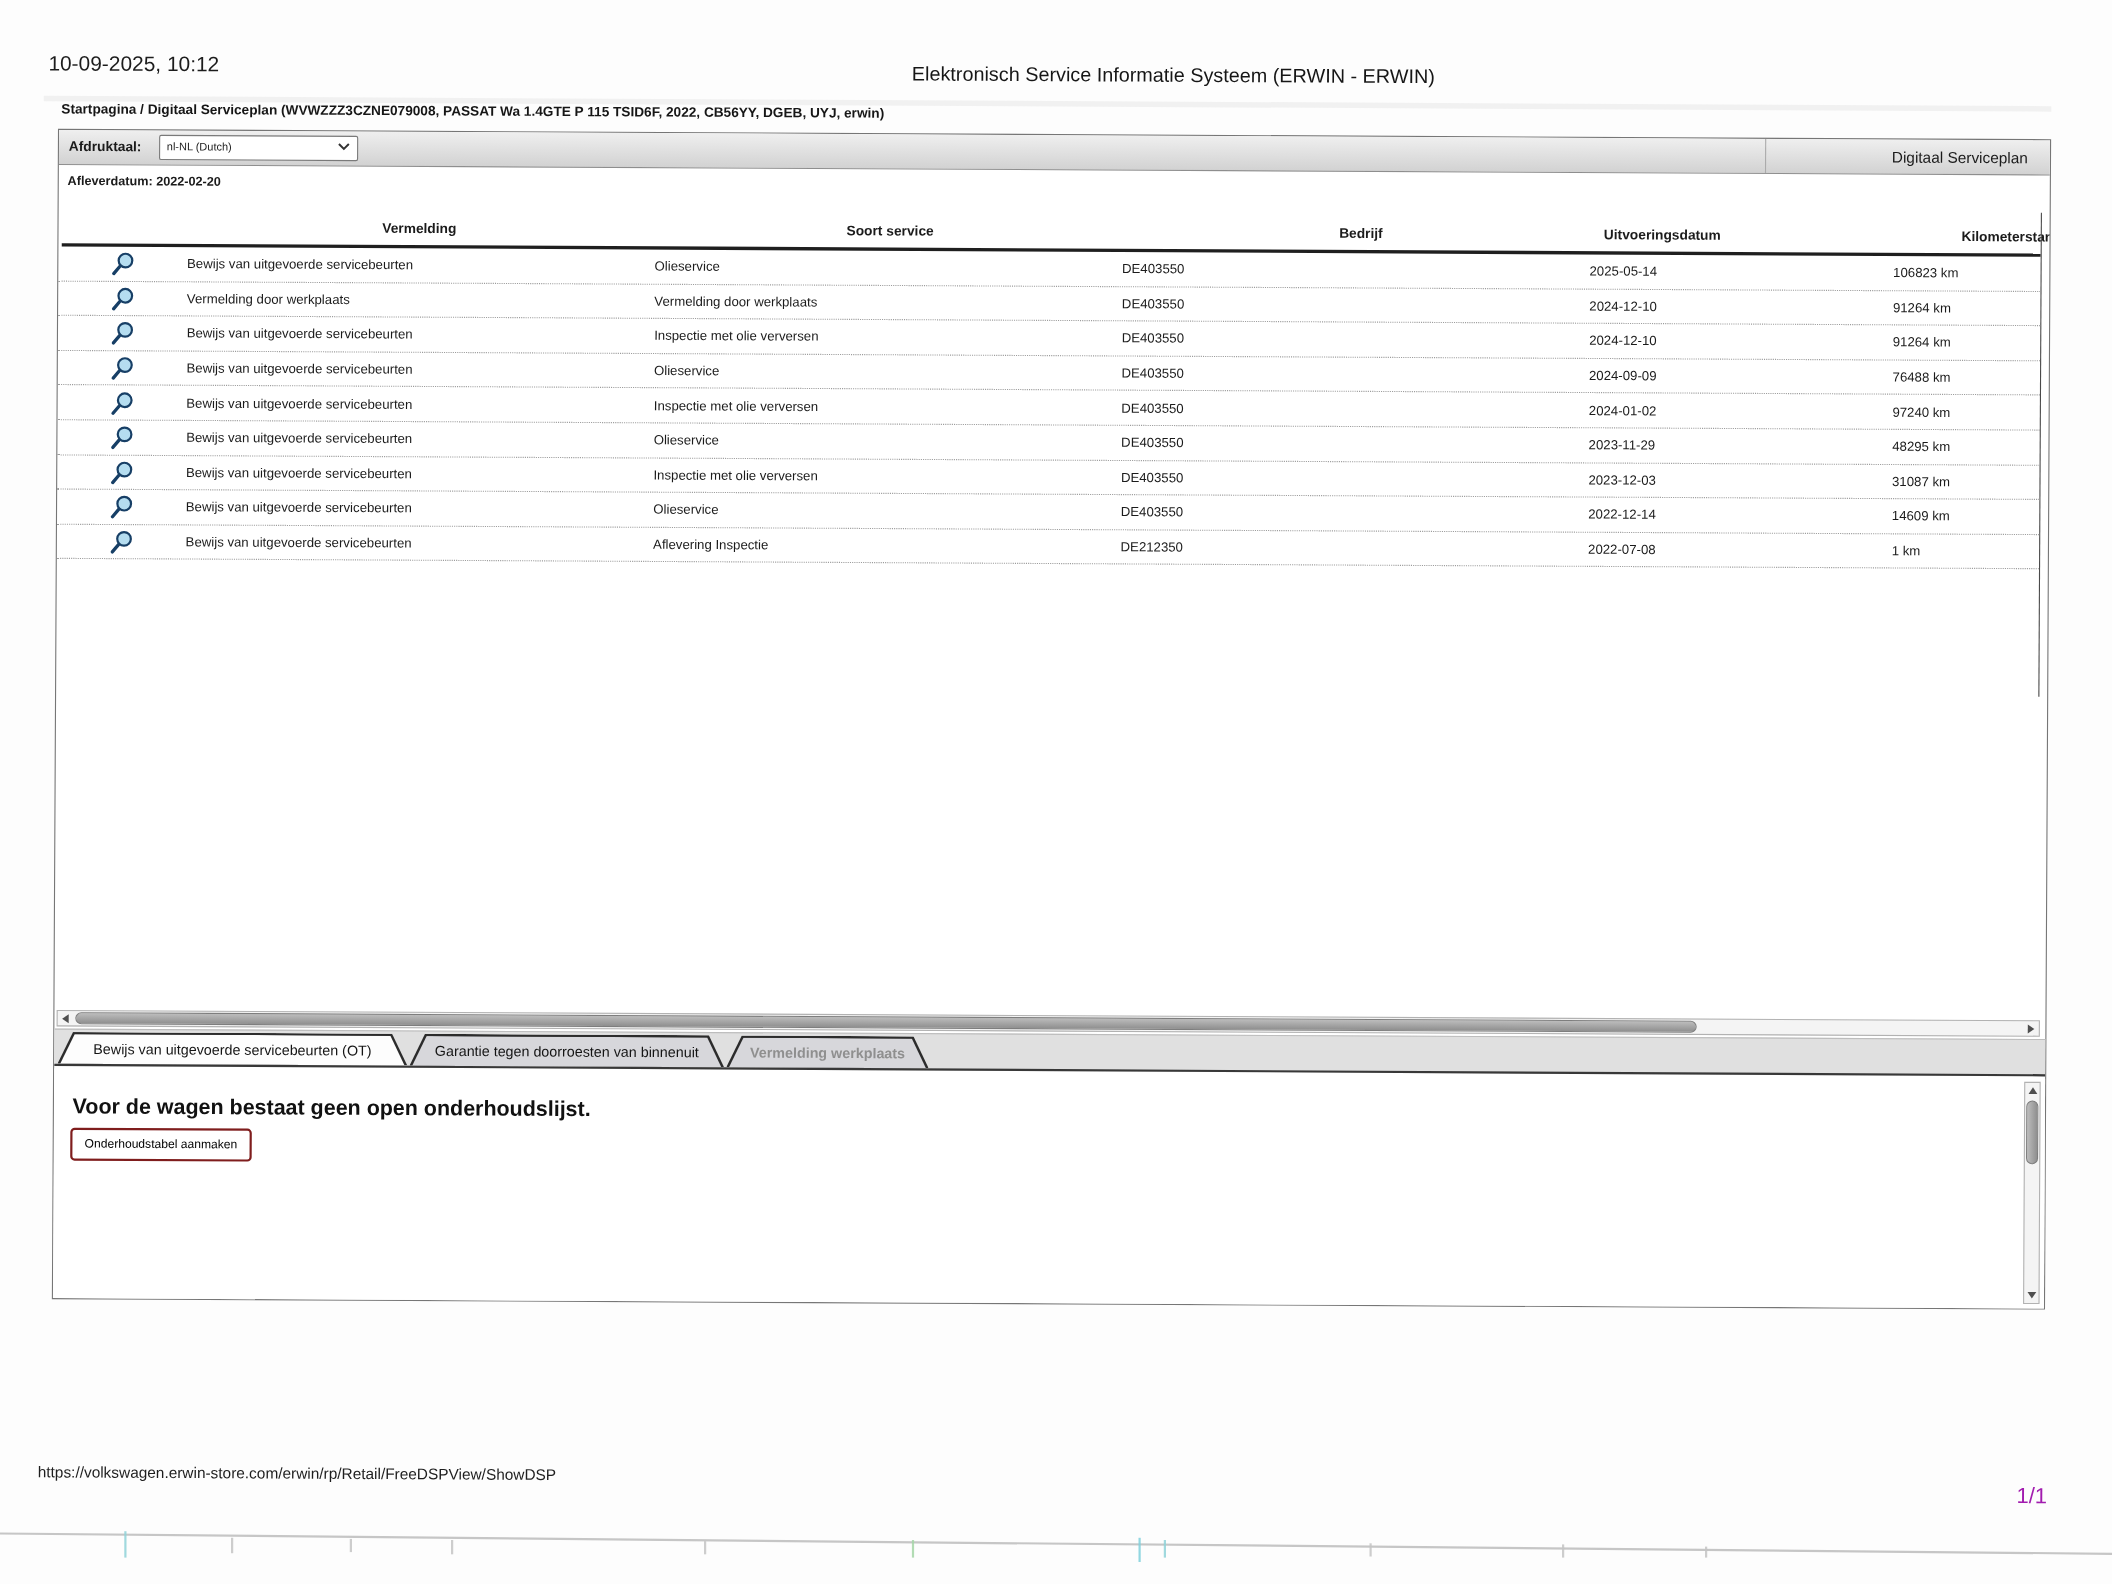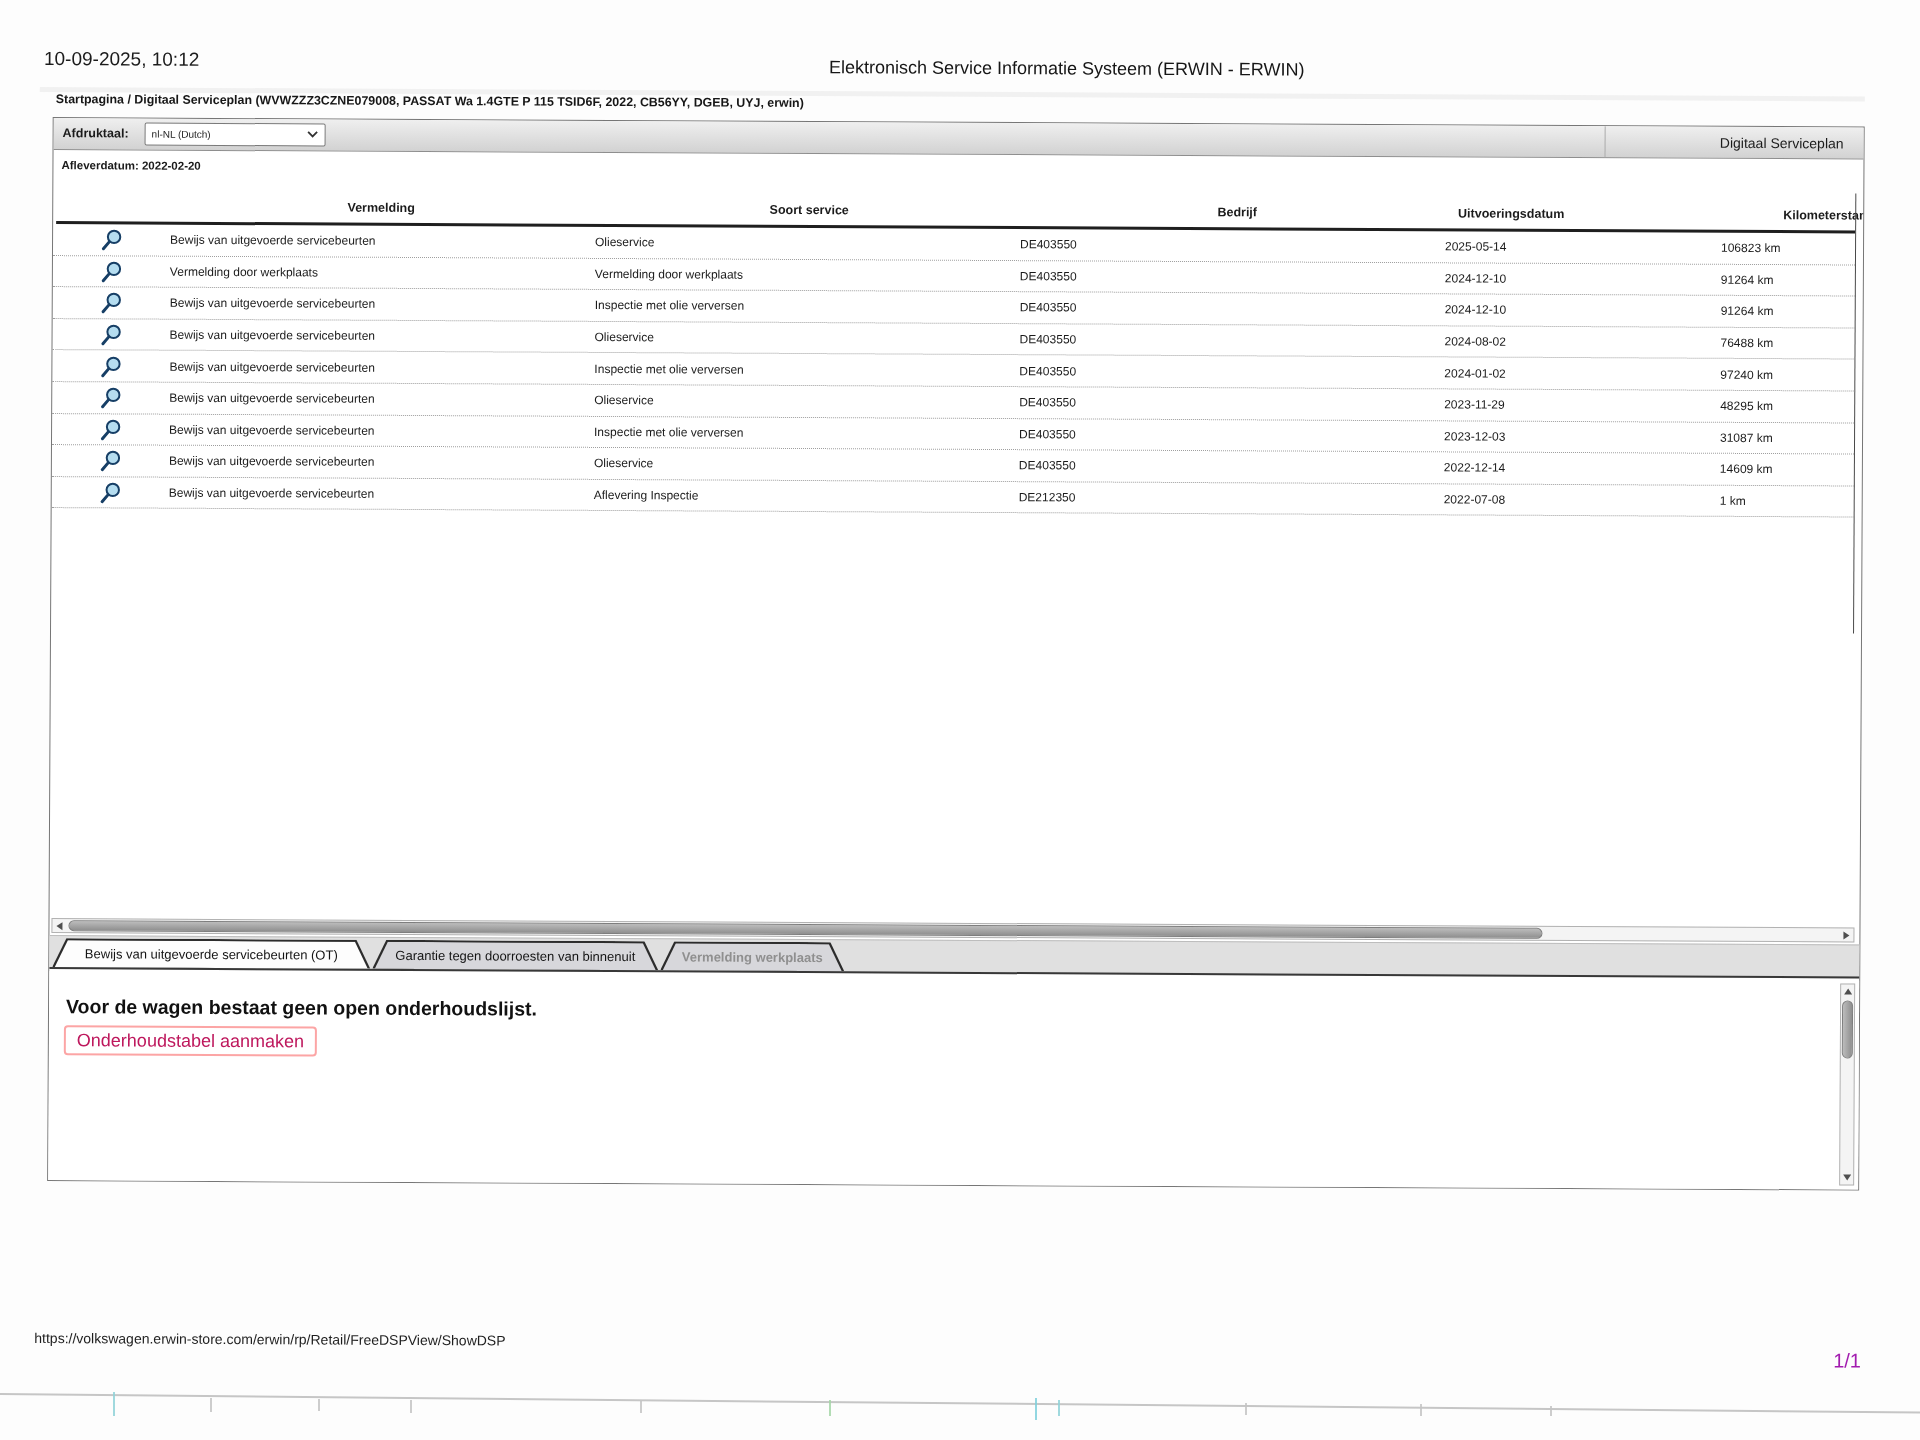--- a/index.html
+++ b/index.html
@@ -66,22 +66,22 @@
   .tab:nth-of-type(3){left:611px;width:184px;font-weight:bold;}
   .tab .shape{position:absolute;inset:0;clip-path:polygon(14px 0,calc(100% - 14px) 0,100% 100%,0 100%);background:#2c2c2c;}
   .tab .fill{position:absolute;inset:0;clip-path:polygon(15.5px 2px,calc(100% - 15.5px) 2px,calc(100% - 2.5px) 100%,2.5px 100%);background:#d7d7db;}
   .tab.active .fill{background:#fdfdfd;}
   .tab .tab-label{position:absolute;inset:2px 14px 0 14px;display:flex;align-items:center;justify-content:center;font-size:13px;white-space:nowrap;color:#141414;}
   .tab.disabled .tab-label{color:var(--tab-disabled-text,#8f8f8f);}
 
   
   .lower{position:absolute;top:853px;left:0;width:1812px;height:211px;background:#fff;}
   .msg{position:absolute;left:17px;top:24px;font-size:19.5px;font-weight:bold;color:#111;}
-  .create-btn{position:absolute;left:15px;top:54px;height:30px;padding:0 11px;font-size:18px;background:#fff;
-    border:2px solid #fca5a5;border-radius:4px;color:#be185d;font-family:"Liberation Sans",sans-serif;cursor:pointer;}
+  .create-btn{position:absolute;left:15px;top:54px;height:30px;padding:0 11px;font-size:11px;background:#fff;
+    border:2px solid #7f1d1d;border-radius:4px;color:#000000;font-family:"Liberation Sans",sans-serif;cursor:pointer;}
   .vscroll{position:absolute;right:6px;top:3px;width:15px;height:202px;background:#f4f4f4;border:1px solid #b2b2b2;box-sizing:border-box;}
   .varrow{position:absolute;left:0;width:13px;height:14px;display:flex;align-items:center;justify-content:center;cursor:pointer;}
   .varrow.up{top:0;} .varrow.down{bottom:0;}
   .tri-up{width:0;height:0;border-left:4px solid transparent;border-right:4px solid transparent;border-bottom:6px solid #4f4f4f;}
   .tri-down{width:0;height:0;border-left:4px solid transparent;border-right:4px solid transparent;border-top:6px solid #4f4f4f;}
   .vthumb{position:absolute;top:16px;left:1px;width:11px;height:58px;background:linear-gradient(90deg,#bcbcbc,#8f8f8f);border:1px solid #7e7e7e;border-radius:6px;box-sizing:border-box;cursor:grab;}
 
   
   .footer-url{position:absolute;left:41px;top:1330px;font-size:14px;color:#1e1e1e;}
   .page-number{position:absolute;left:1840px;top:1340px;font-size:20px;color:#a21caf;}
@@ -174,21 +174,21 @@
         <div class="row">
           <span class="cell icon">
             <svg width="23" height="24" viewBox="0 0 23 24">
               <circle cx="14" cy="9.5" r="6.2" stroke-width="2"></circle>
               <line x1="9.2" y1="14.5" x2="3.4" y2="21.4" stroke-width="3" stroke-linecap="round"></line>
             </svg>
           </span>
           <span class="cell c1">Bewijs van uitgevoerde servicebeurten</span>
           <span class="cell c2">Olieservice</span>
           <span class="cell c3">DE403550</span>
-          <span class="cell c4">2024-08-02</span>
+          <span class="cell c4">2024-09-09</span>
           <span class="cell c5">76488 km</span>
         </div>
 
         <div class="row">
           <span class="cell icon">
             <svg width="23" height="24" viewBox="0 0 23 24">
               <circle cx="14" cy="9.5" r="6.2" stroke-width="2"></circle>
               <line x1="9.2" y1="14.5" x2="3.4" y2="21.4" stroke-width="3" stroke-linecap="round"></line>
             </svg>
           </span>

